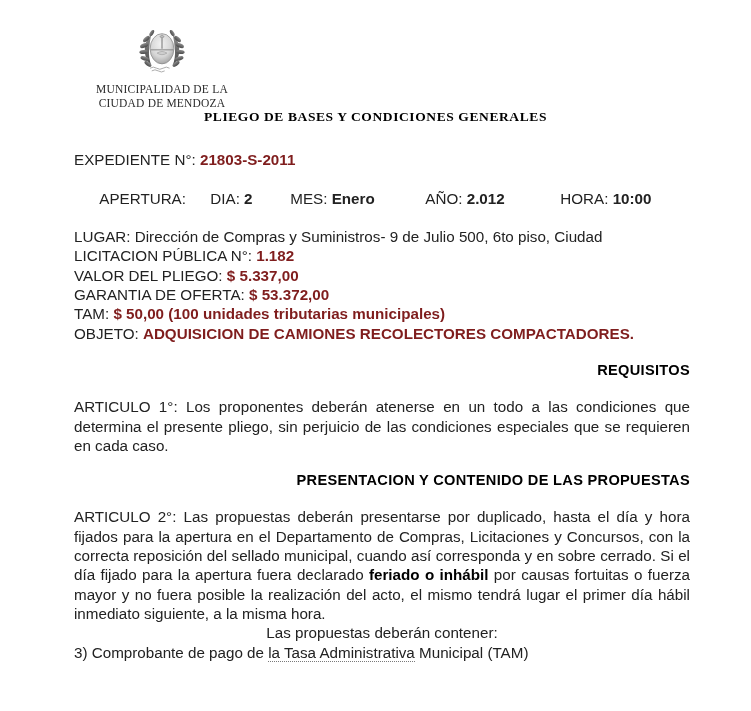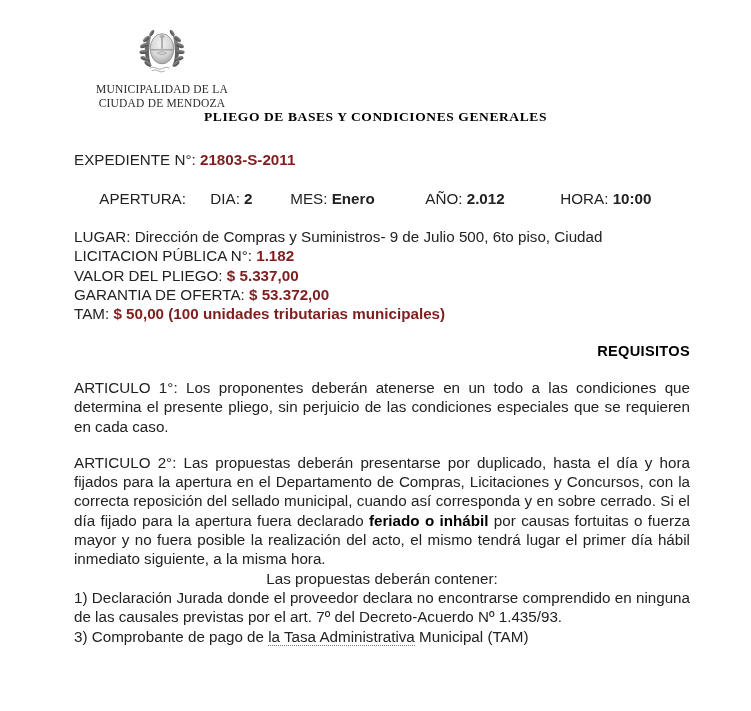--- a/index.html
+++ b/index.html
@@ -205,29 +205,33 @@
     <div class="meta-line">
       <span>GARANTIA DE OFERTA:</span>
       <b>$ 53.372,00</b>
     </div>
 
     <div class="meta-line">
       <span>TAM:</span>
       <b>$ 50,00 (100 unidades tributarias municipales)</b>
     </div>
 
+    <div class="meta-line">
+      <span>OBJETO:</span>
+      <b>ADQUISICION DE CAMIONES RECOLECTORES COMPACTADORES.</b>
+    </div>
 
     <div class="section-head head-requisitos">REQUISITOS</div>
 
     <div class="para">ARTICULO 1°: Los proponentes deberán atenerse en un todo a las condiciones que determina el presente pliego, sin perjuicio de las condiciones especiales que se requieren en cada caso.</div>
 
+    <div class="section-head head-presentacion">PRESENTACION Y CONTENIDO DE LAS PROPUESTAS</div>
 
     <div class="para"><span>ARTICULO 2°: Las propuestas deberán presentarse por duplicado, hasta el día y hora fijados para la apertura en el Departamento de Compras, Licitaciones y Concursos, con la correcta reposición del sellado municipal, cuando así corresponda y en sobre cerrado. Si el día fijado para la apertura fuera declarado </span><b>feriado o inhábil</b><span> por causas fortuitas o fuerza mayor y no fuera posible la realización del acto, el mismo tendrá lugar el primer día hábil inmediato siguiente, a la misma hora.</span></div>
 
     <div class="plain-line">Las propuestas deberán contener:</div>
 
-    <div class="list-item">1)   Declaración Jurada donde el proveedor declara no encontrarse comprendido en ninguna de las causales previstas por el art. 7º del Decreto-Acuerdo Nº 1.435/93.</div>
 
 
     <div class="list-item nojust"><span>3)  Comprobante de pago de </span><span class="spellmark">la Tasa Administrativa</span><span> Municipal (TAM)</span></div>
 
   </div>
 </div>
 
 </body></html>

